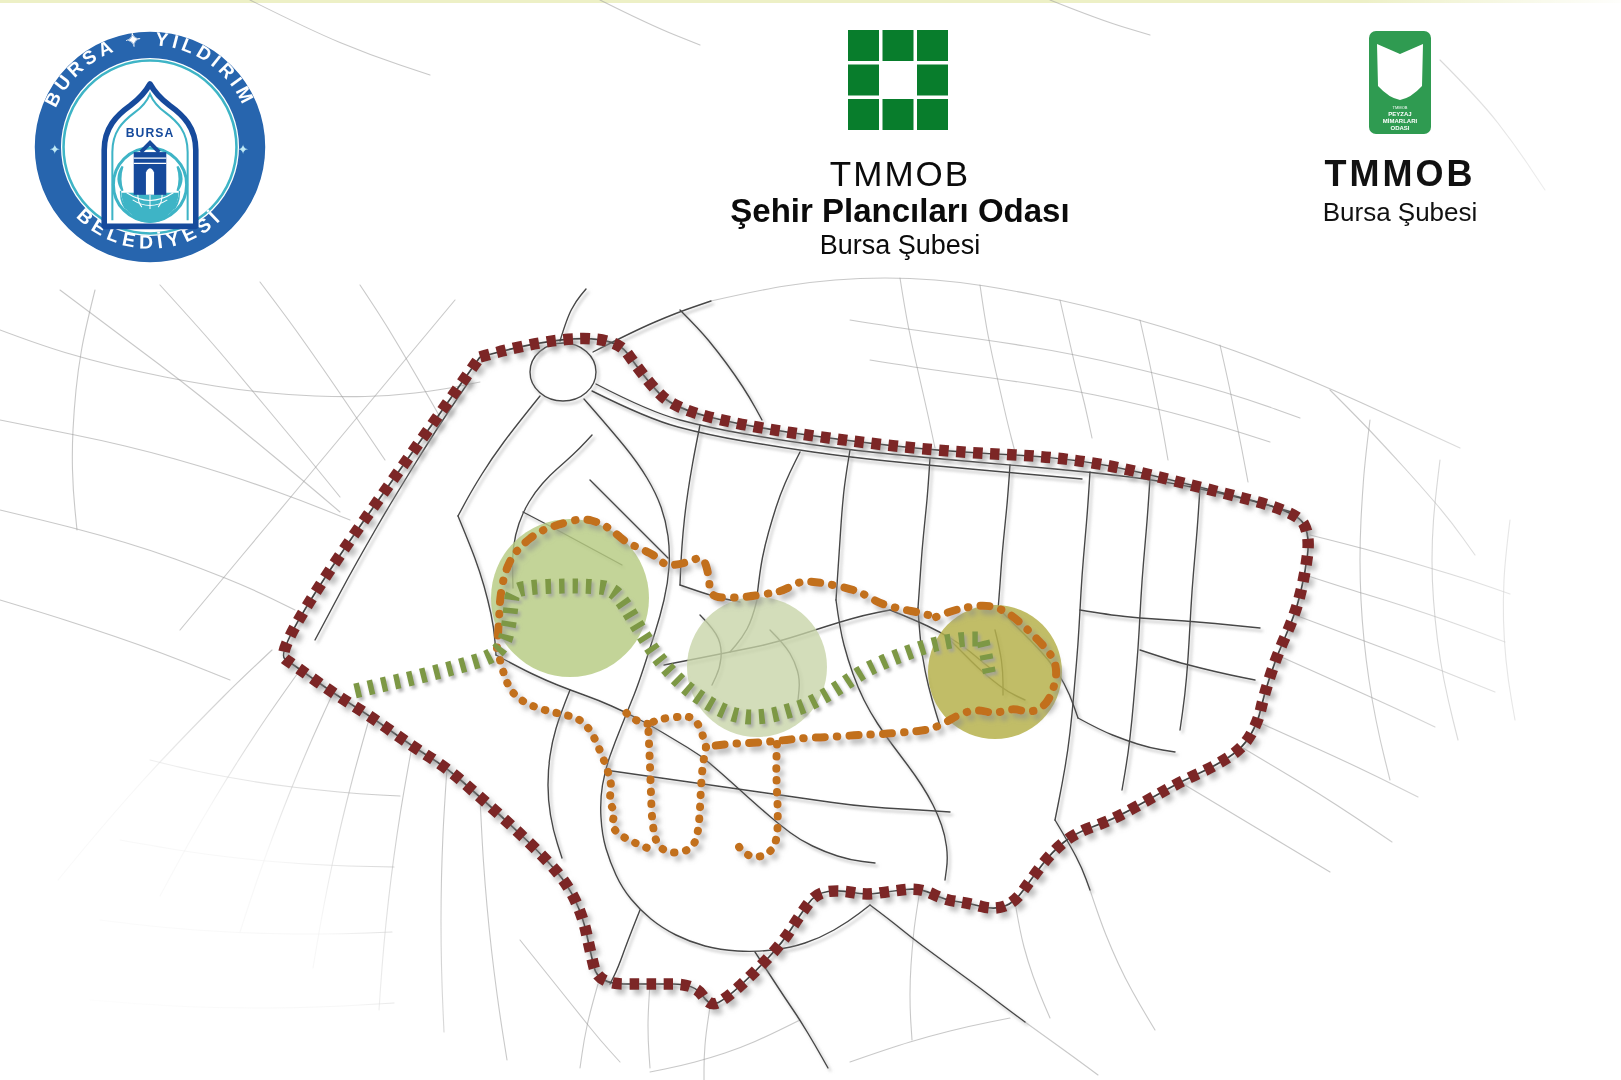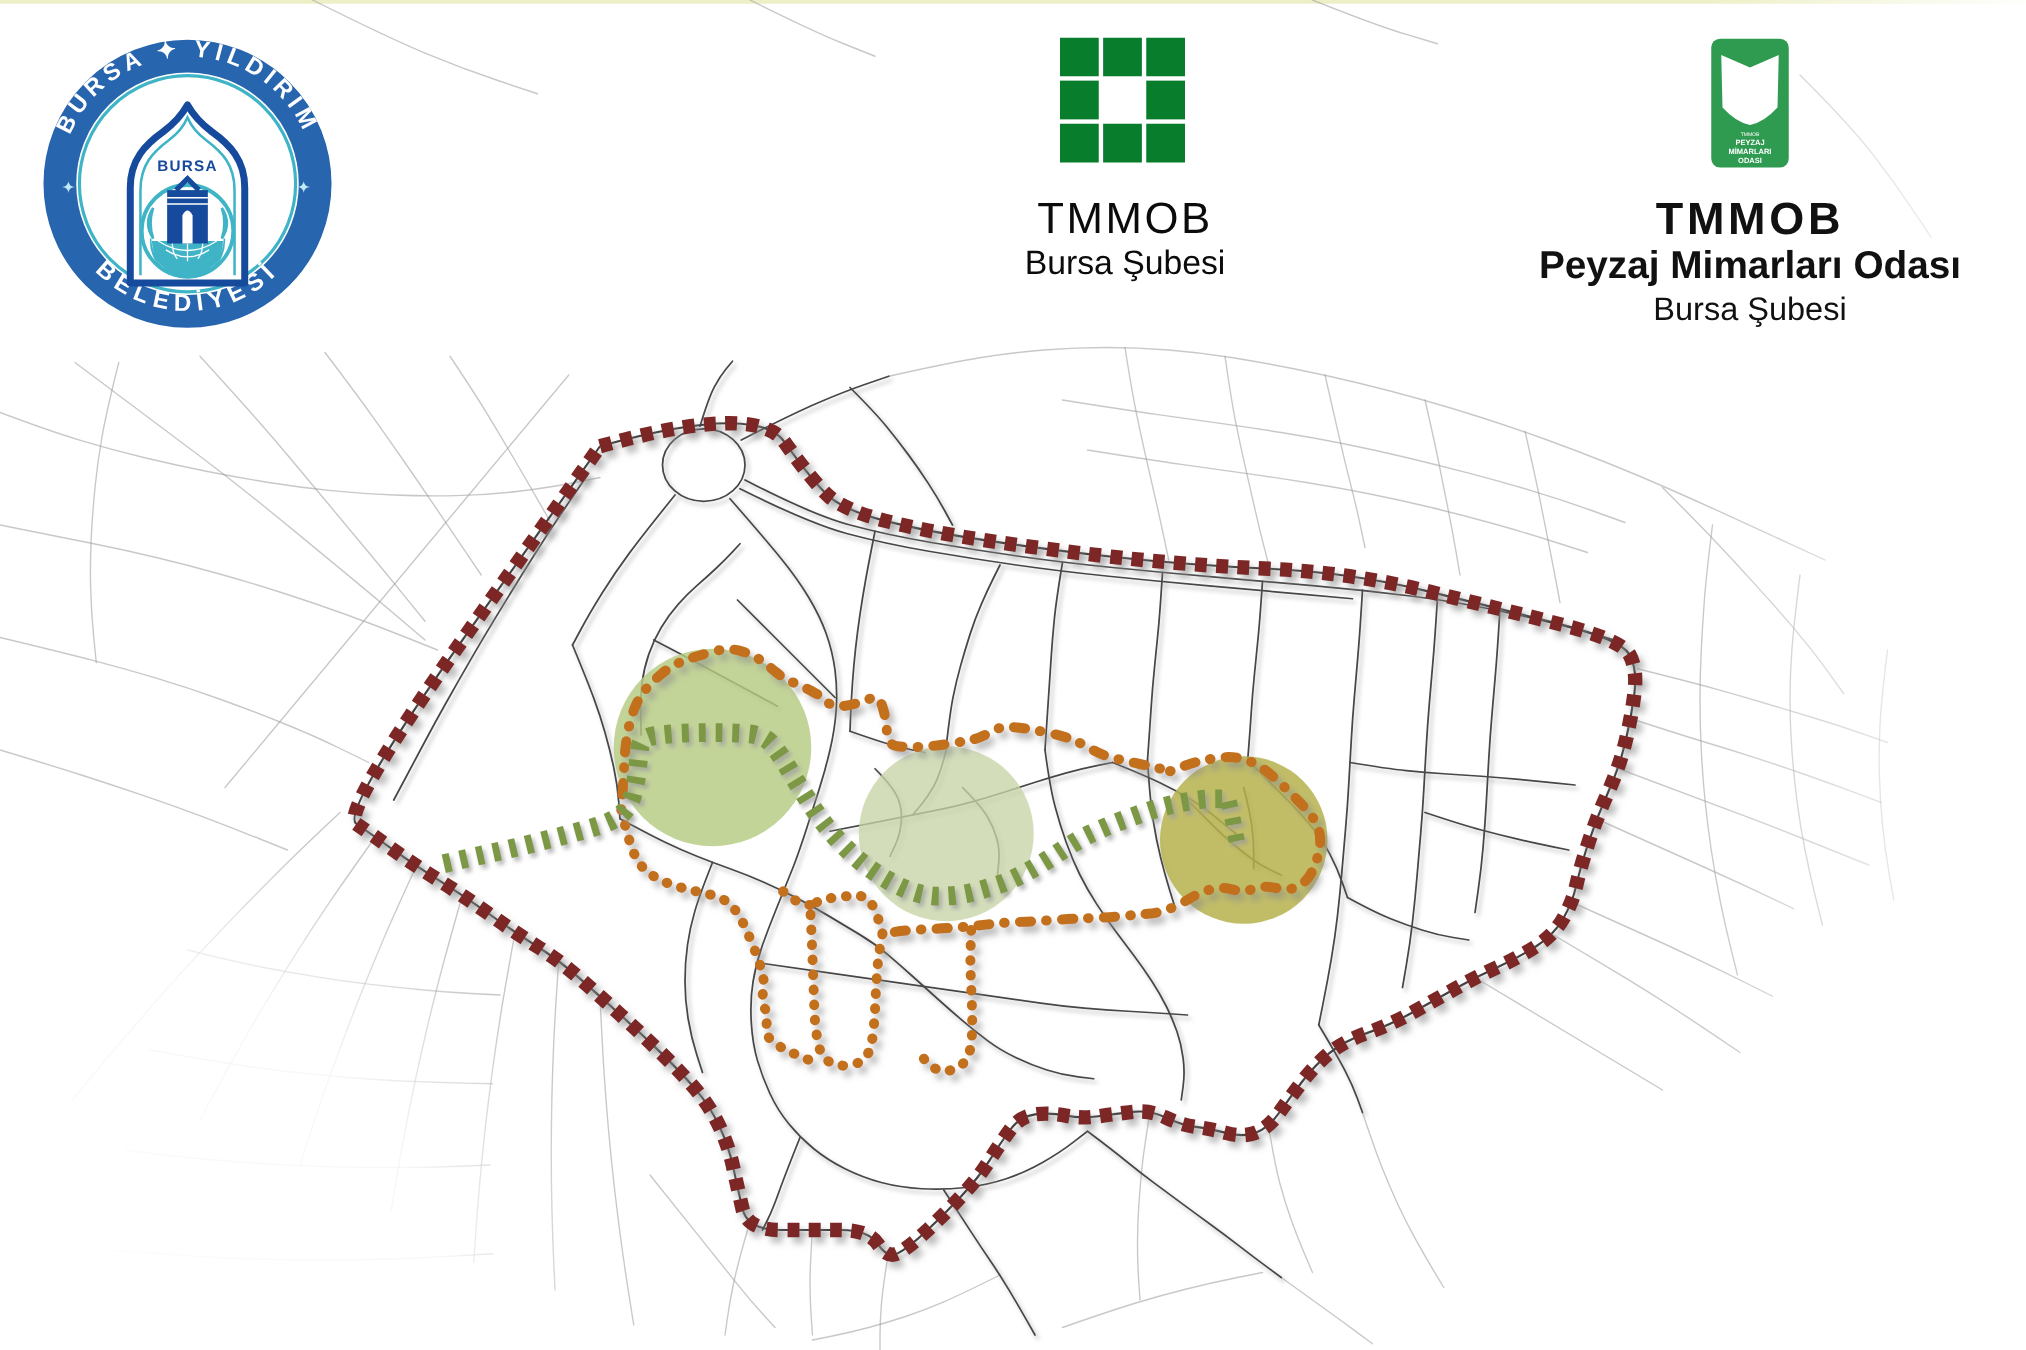--- a/index.html
+++ b/index.html
@@ -221,31 +221,31 @@
           <rect x="34.5" y="0" width="31" height="31"></rect>
           <rect x="69" y="0" width="31" height="31"></rect>
         <rect x="0" y="34.5" width="31" height="31"></rect>                                               
           <rect x="69" y="34.5" width="31" height="31"></rect>
         <rect x="0" y="69" width="31" height="31"></rect>
           <rect x="34.5" y="69" width="31" height="31"></rect>
           <rect x="69" y="69" width="31" height="31"></rect>
       </g>
     </svg>
     <div class="sp-org">TMMOB</div>
+    <div class="sp-l1">Şehir Plancıları Odası</div>
     <div class="sp-l2">Bursa Şubesi</div>
   </div>
 
   <div class="logo" id="logo-peyzaj">
     <svg width="64" height="105" viewBox="0 0 64 105">
       <rect x="1" y="1" width="62" height="103" rx="7" style="fill:var(--peyzaj_green)"></rect>
       <path d="M9,14 L32,24 L55,14 L54,56 Q43,68 32,70 Q21,68 10,56 Z" fill="#ffffff"></path>
       <g fill="#ffffff" text-anchor="middle">
         <text x="32" y="79" font-size="4">TMMOB</text>
         <text x="32" y="86" font-size="6" font-weight="bold">PEYZAJ</text>
         <text x="32" y="93" font-size="6" font-weight="bold">MİMARLARI</text>
         <text x="32" y="100" font-size="6" font-weight="bold">ODASI</text>
       </g>
     </svg>
     <div class="pz-org">TMMOB</div>
-    <div class="pz-l1">Peyzaj Mimarları Odası</div>
     <div class="pz-l2">Bursa Şubesi</div>
   </div>
 </div>
 
 </body></html>

